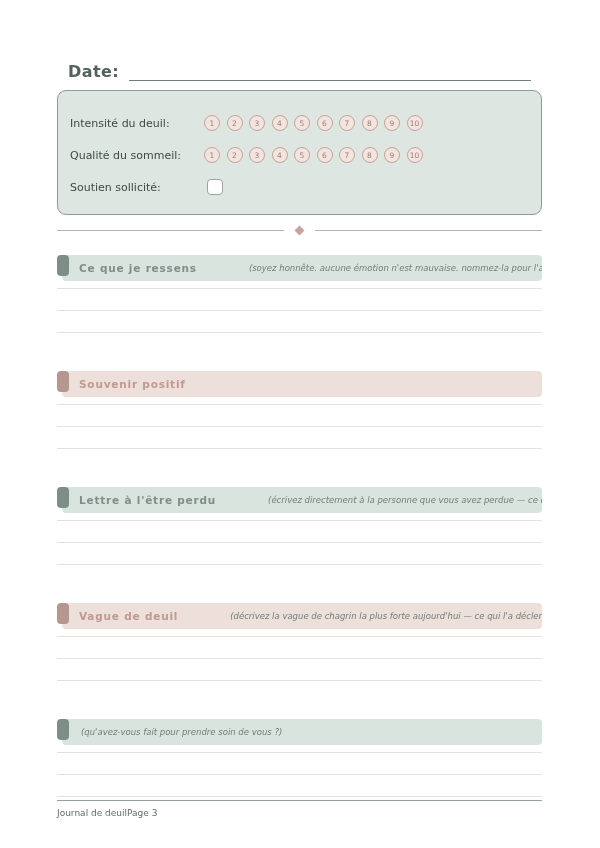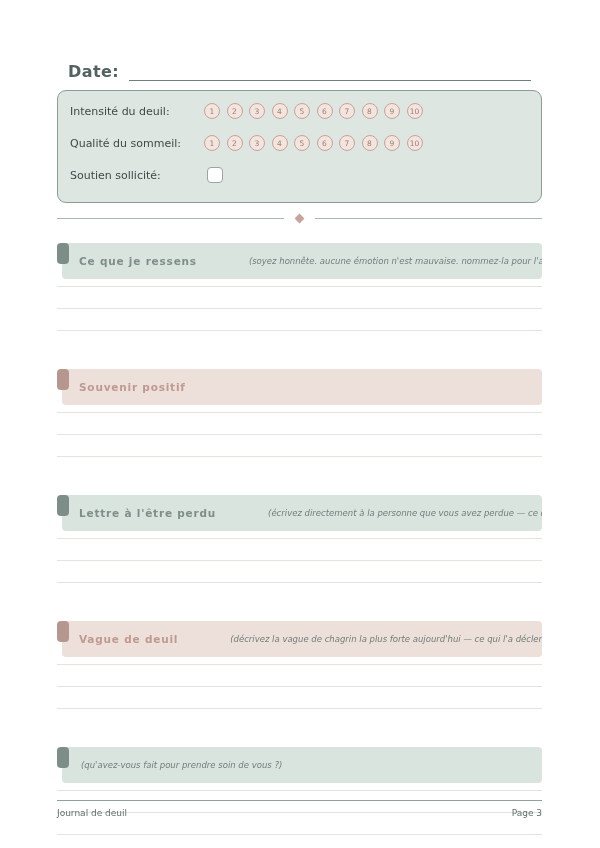--- a/index.html
+++ b/index.html
@@ -17,21 +17,21 @@
   .date-row { display: flex; align-items: flex-end; margin-top: 62px; padding-left: 11px; }
   .date-label { font-weight: bold; font-size: 16px; color: #51625f; letter-spacing: 0.4px; }
   .date-line { flex: 1; margin-left: 10px; margin-right: 11px; border-bottom: 1px solid #6e7e7a; height: 14px; }
 
   
   .tracker {
     margin-top: 9px;
     background: #dde6e0;
     border: 1.5px solid #8c9c97;
     border-radius: 9px;
-    padding: 4px 12px 11px 12px;
+    padding: 16px 12px 11px 12px;
   }
   .tracker-row { display: flex; align-items: center; height: 32px; }
   .tracker-label { width: 134px; font-size: 11px; color: #3d4b49; }
   .tracker-control { display: flex; align-items: center; }
   .circle {
     display: inline-flex; align-items: center; justify-content: center;
     min-width: 16px; height: 16px; padding: 0 2px;
     border-radius: 9px;
     background: #f4e4de;
     border: 1px solid #c6a29b;
@@ -56,21 +56,21 @@
     width: 7px; height: 7px; background: #c7a49b;
     transform: rotate(45deg); margin: 0 12px;
   }
 
   
   .section { margin-top: 38px; }
   .section:first-child { margin-top: 20px; }
   .section-header {
     position: relative;
     margin-left: 5px;
-    height: 36px;
+    height: 26px;
     border-radius: 4px;
     display: flex; align-items: center;
     padding-left: 12px;
     gap: 45px;
   }
   .section-header .tab {
     position: absolute; left: -5px; top: 0;
     width: 12px; height: 21px;
     border-radius: 4px;
   }
@@ -91,21 +91,21 @@
   .section.rose .tab { background: #b69790; }
   .section.rose .section-title { color: #bf9a90; }
 
   .lines .line { height: 22px; border-bottom: 1px solid #e6e3de; cursor: text; }
   .lines .line:first-child { height: 8px; }
 
   
   .footer {
     position: absolute; left: 57px; right: 58px; top: 800px;
     border-top: 1px solid #93a19c;
-    display: flex; justify-content: space-between;
+    display: flex; 
     padding-top: 7px;
     font-size: 9px; color: #5f6e6b;
   }
 </style>
 </head>
 <body>
 
 <div class="sheet">
 
   <div class="date-row">

